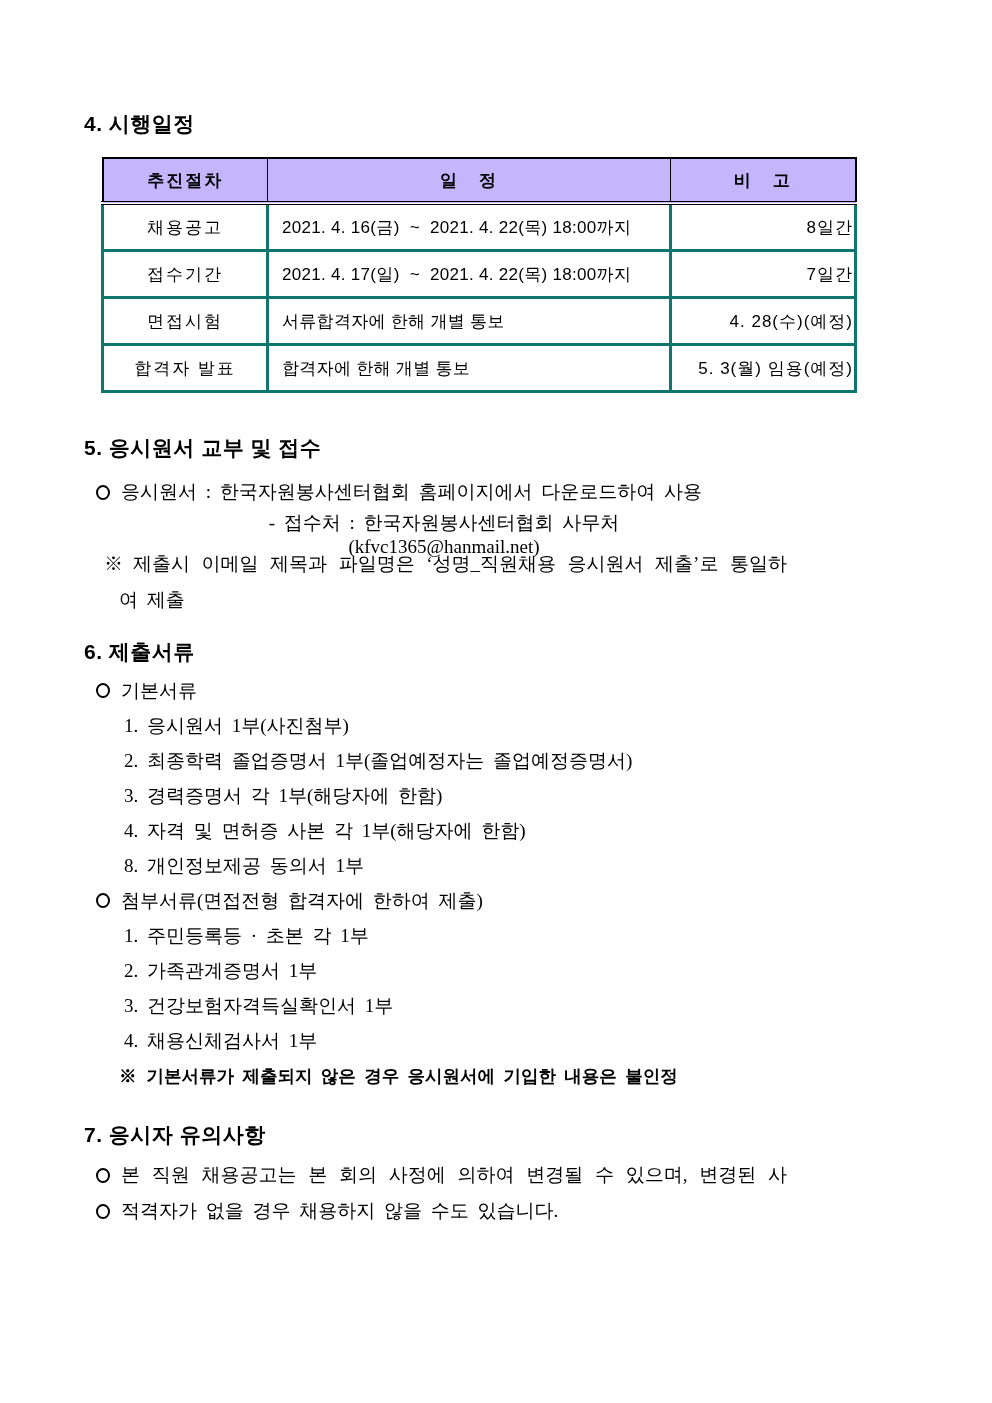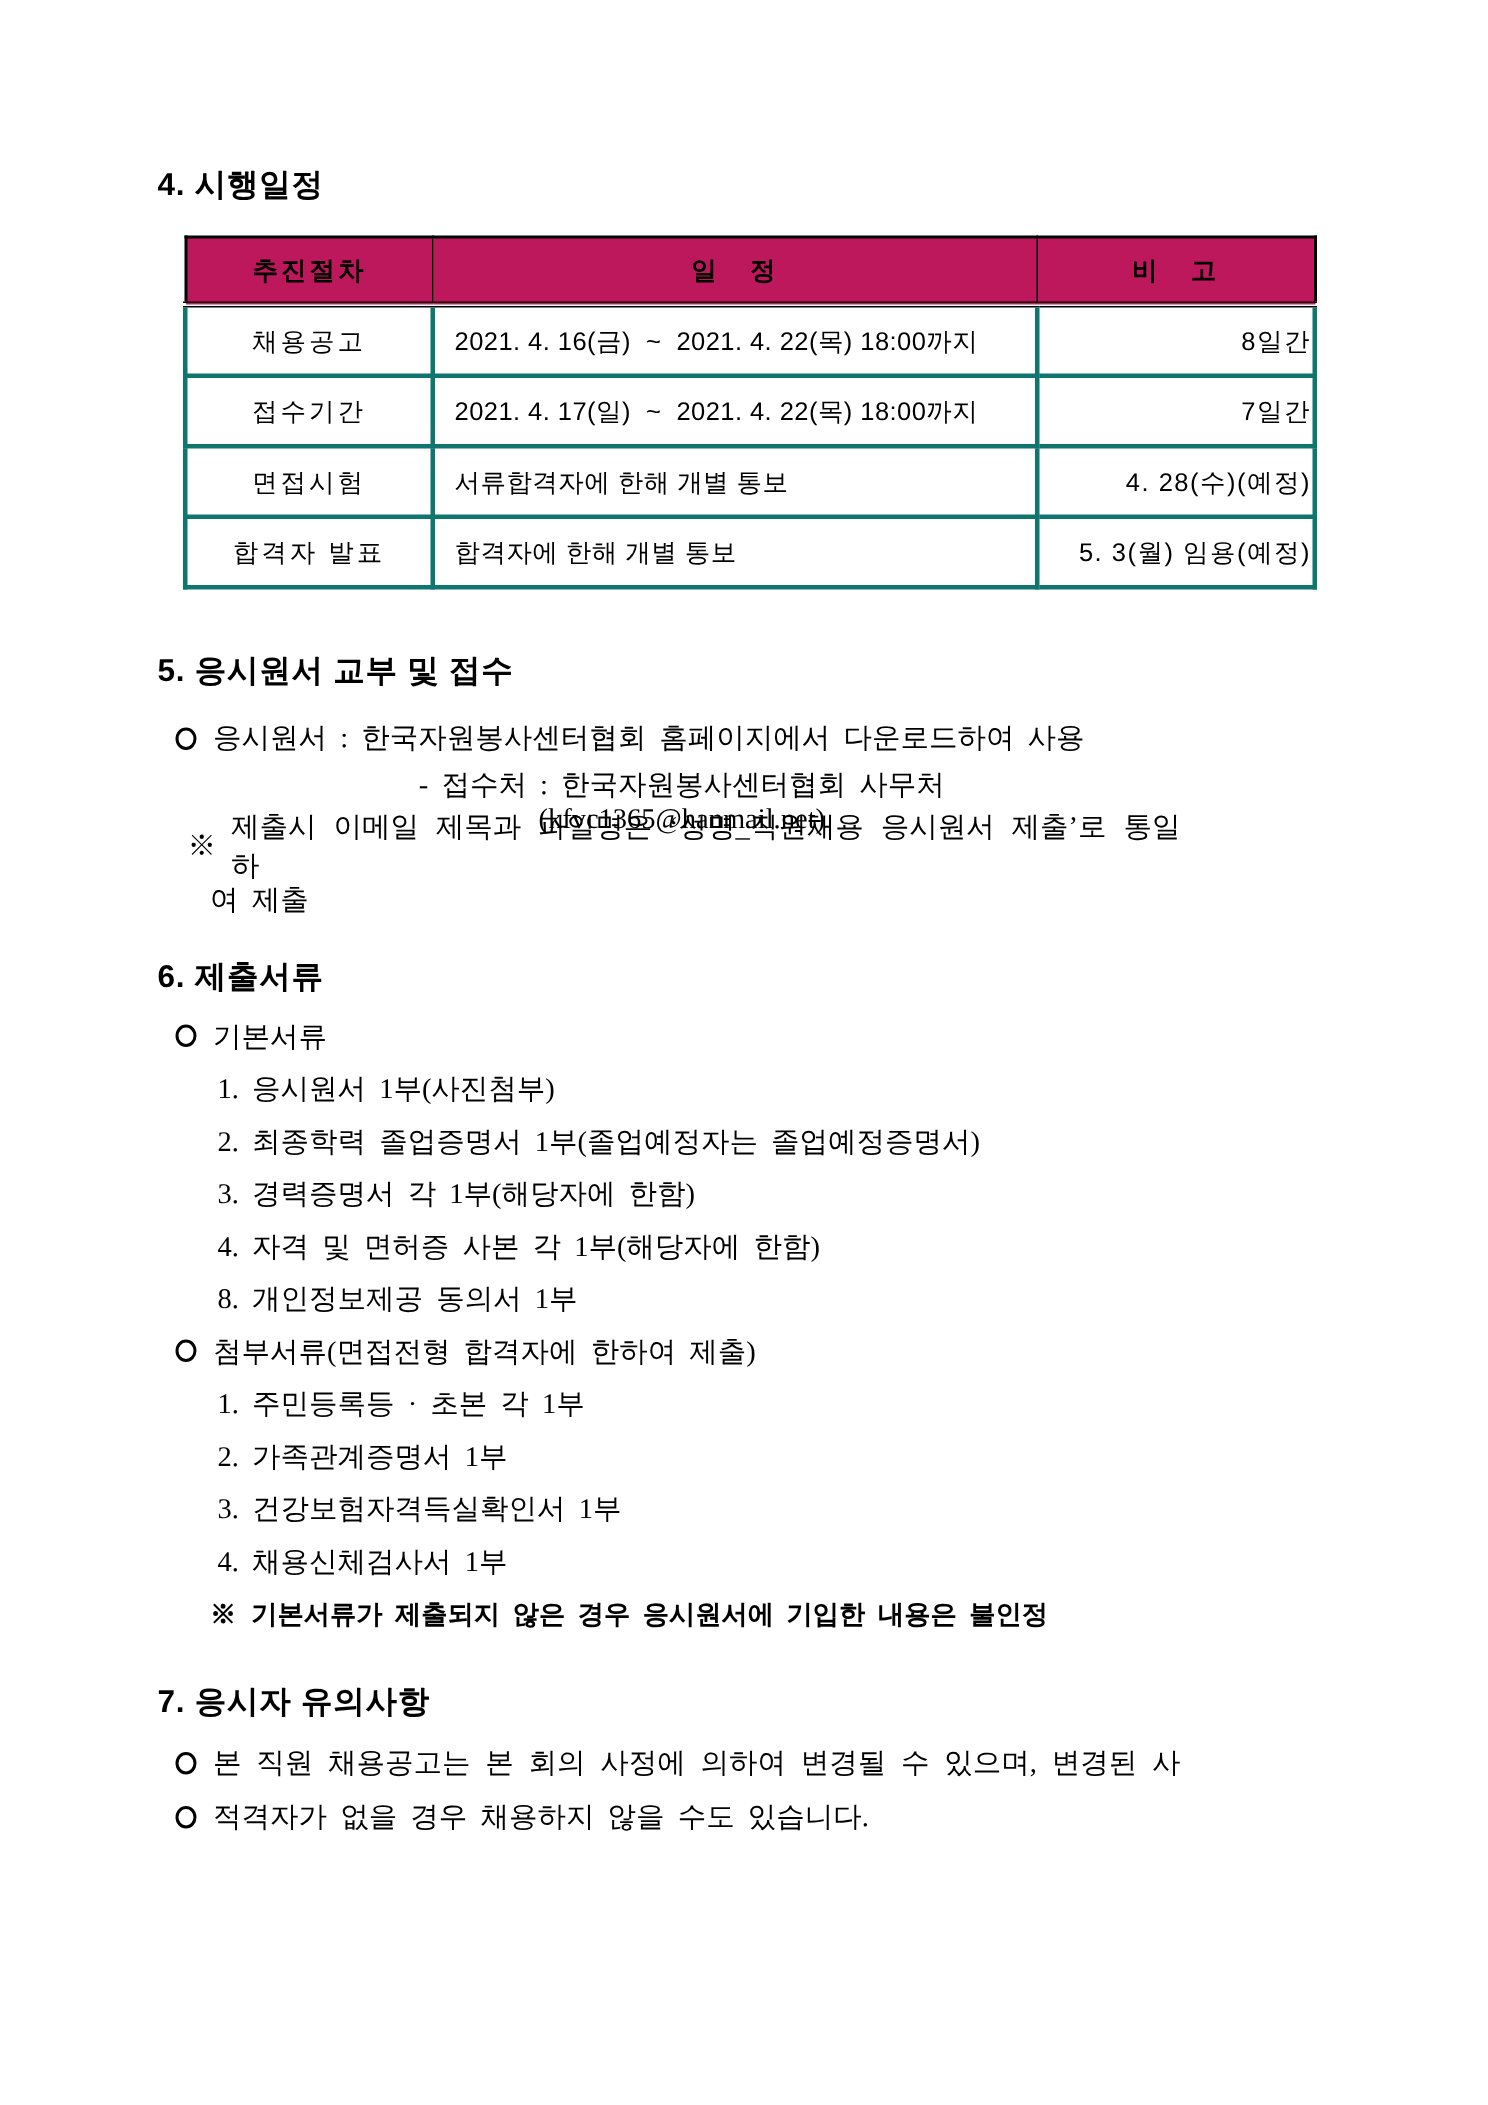--- a/index.html
+++ b/index.html
@@ -6,21 +6,21 @@
   body {
     width: 992px; height: 1403px;
     background: #ffffff;
     color: #000000;
     font-family: "Liberation Serif", serif;
     overflow: hidden;
   }
   .content {
     box-sizing: border-box;
     width: 844px;
-    padding: 111px 57px 0 105px;
+    padding: 111px 57px 0 84px;
   }
 
   
   .section-title {
     font-family: "Liberation Sans", sans-serif;
     font-weight: bold;
     font-size: 21px;
     line-height: 26px;
     letter-spacing: 0.5px;
     white-space: pre;
@@ -33,21 +33,21 @@
     width: 753px;
     margin: 20px 0 0 17px;
     border: 2px solid #000000;
     font-family: "Liberation Sans", sans-serif;
     font-size: 17px;
   }
   table.schedule col.c1 { width: 165px; }
   table.schedule col.c2 { width: 403px; }
   table.schedule col.c3 { width: 185px; }
   table.schedule th {
-    background: #be185d;
+    background: #c4b5fd;
     border: 1px solid #000000;
     border-bottom: 4px double #000000;
     height: 40px;
     font-weight: bold;
     text-align: center;
     letter-spacing: 2px;
     white-space: pre;
   }
   table.schedule td {
     border: 3px solid #0f766e;

